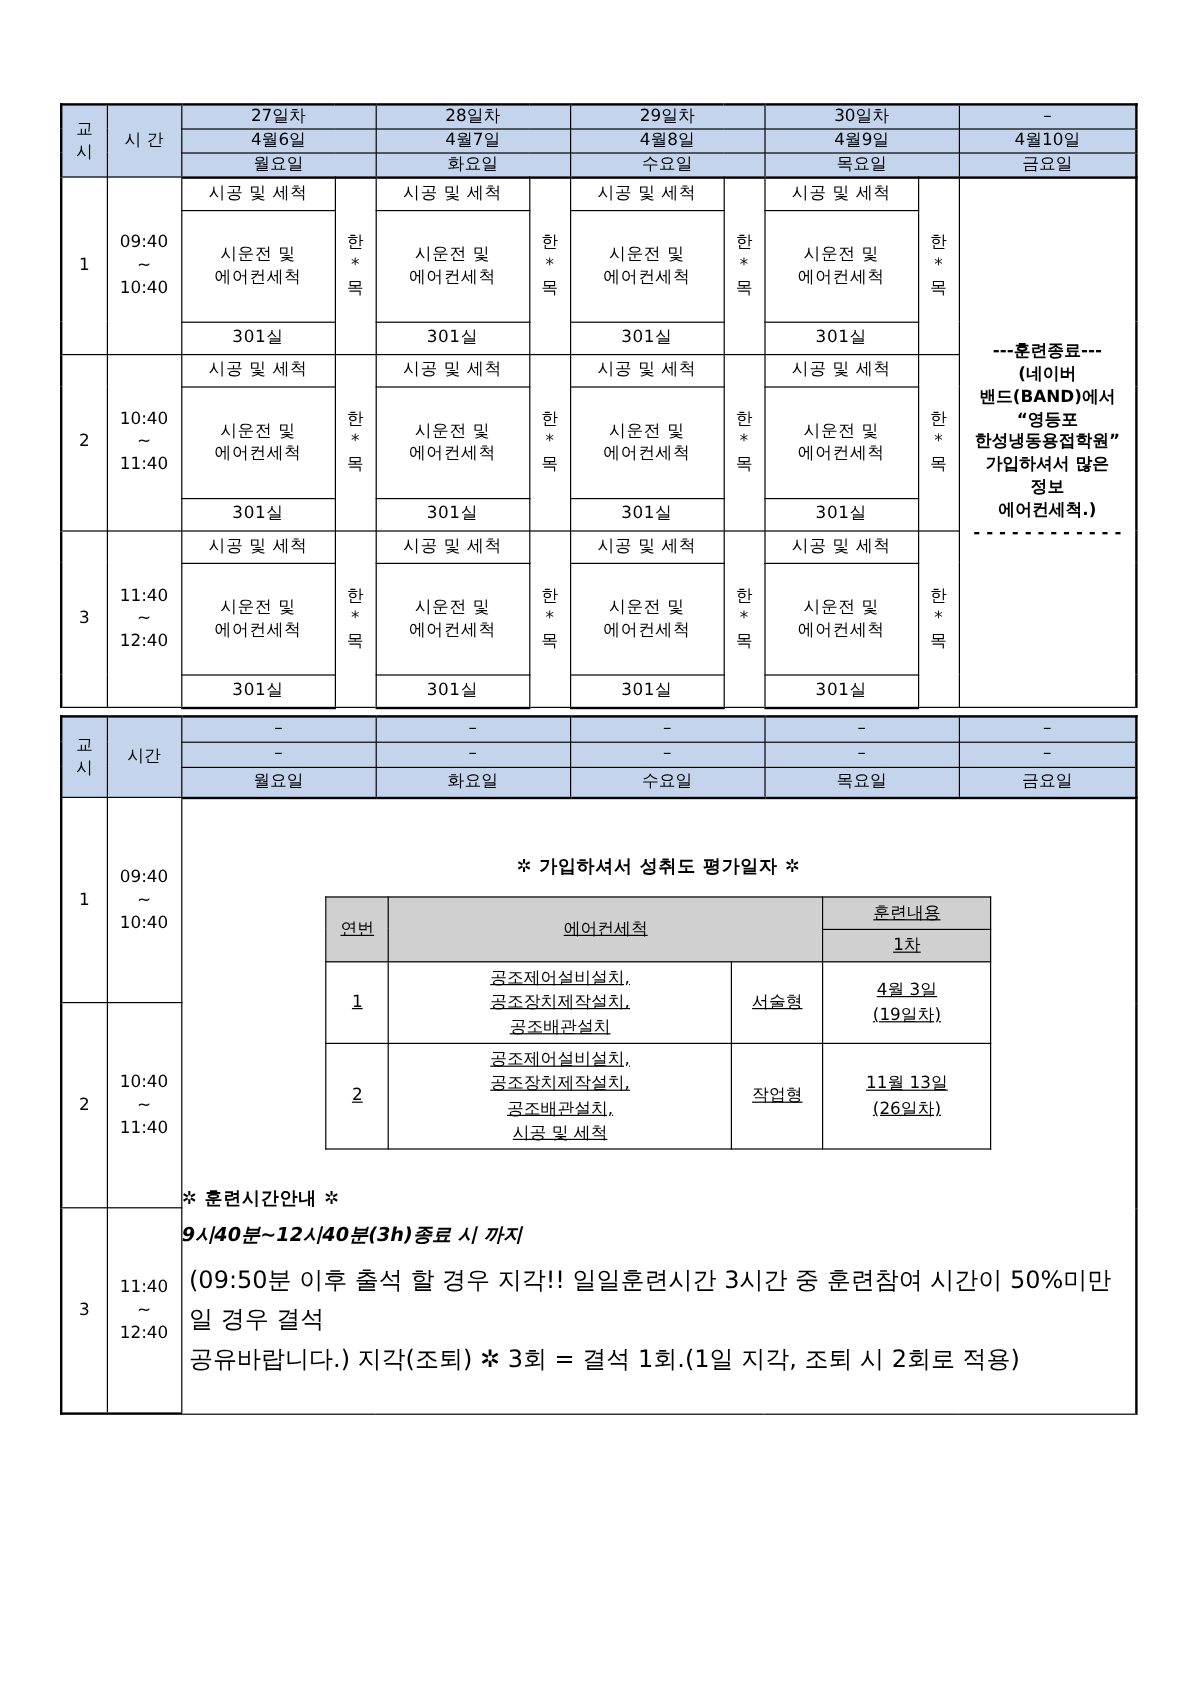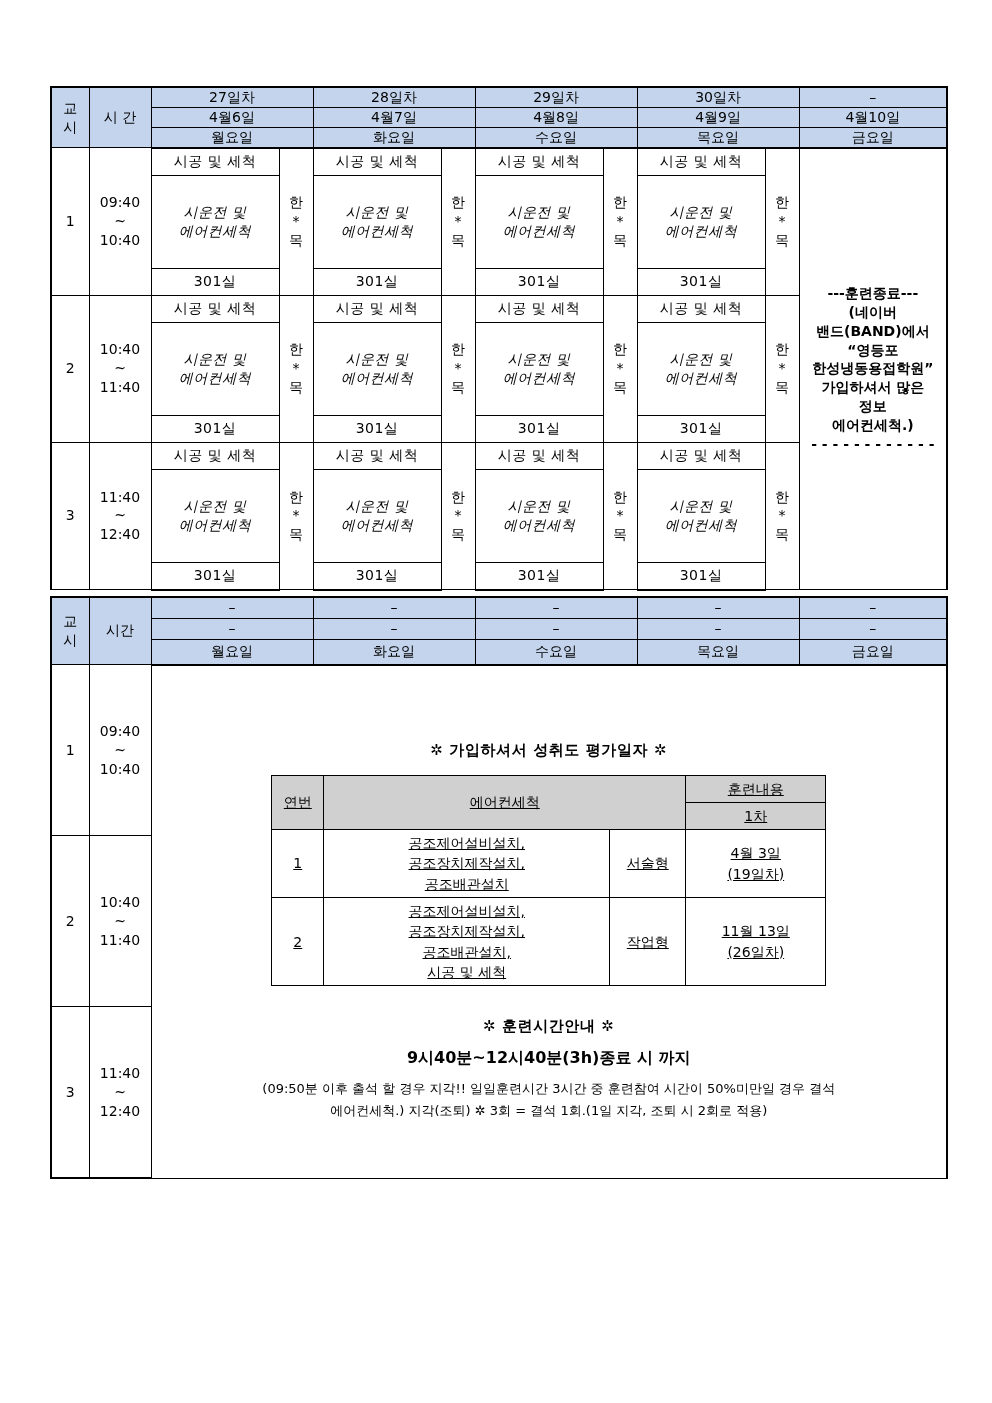--- a/index.html
+++ b/index.html
@@ -68,21 +68,20 @@
   }
 
   .subj-top, .subj-bot {
     font-size: 14px;
     letter-spacing: 0.5px;
   }
   .subj-mid {
     font-size: 15px;
     line-height: 1.7;
     letter-spacing: 0.5px;
-    font-style: italic;
   }
   .subj-mid span { display: block; }
 
   .narrow {
     font-size: 13px;
     line-height: 1.9;
   }
   .narrow span { display: block; }
 
   .notice {
@@ -117,34 +116,35 @@
     border: 1px solid #000;
     padding: 3px 2px;
     text-align: center;
     vertical-align: middle;
     font-size: 14px;
     line-height: 1.45;
   }
   table.evaltbl td.gray { background: #d0d0d0; }
   .eval-items span { display: block; }
 
-  .guide-wrap { margin-top: 30px; text-align: center; }
+  .guide-wrap { margin-top: 30px; text-align: left; }
   .guide-title {
     font-weight: bold;
     font-size: 15px;
     letter-spacing: 0.6px;
     margin-bottom: 10px;
   }
   .guide-hours {
     font-weight: bold;
     font-size: 16px;
     margin-bottom: 10px;
+    font-style: italic;
   }
   .guide-note {
-    font-size: 13px;
+    font-size: 20px;
     line-height: 1.65;
     padding: 0 6px;
   }
   .guide-note span { display: block; }
 </style>
 </head>
 <body>
 
 <div class="page">
 
@@ -470,21 +470,21 @@
             </td>
           </tr>
         </tbody>
             </table>
 
         <div class="guide-wrap">
           <div class="guide-title">✲ 훈련시간안내 ✲</div>
           <div class="guide-hours">9시40분~12시40분(3h)종료 시 까지</div>
           <div class="guide-note">
             <span>(09:50분 이후 출석 할 경우 지각!! 일일훈련시간 3시간 중 훈련참여 시간이 50%미만일 경우 결석</span>
-            <span>에어컨세척.)  지각(조퇴) ✲ 3회 = 결석 1회.(1일 지각, 조퇴 시 2회로 적용)</span>
+            <span>공유바랍니다.)  지각(조퇴) ✲ 3회 = 결석 1회.(1일 지각, 조퇴 시 2회로 적용)</span>
           </div>
         </div>
 
       </td>
     </tr>
     <tr>
       <td class="period bd-l-heavy" style="height:170px">2</td>
       <td class="timecell">10:40
 ~
 11:40</td>

